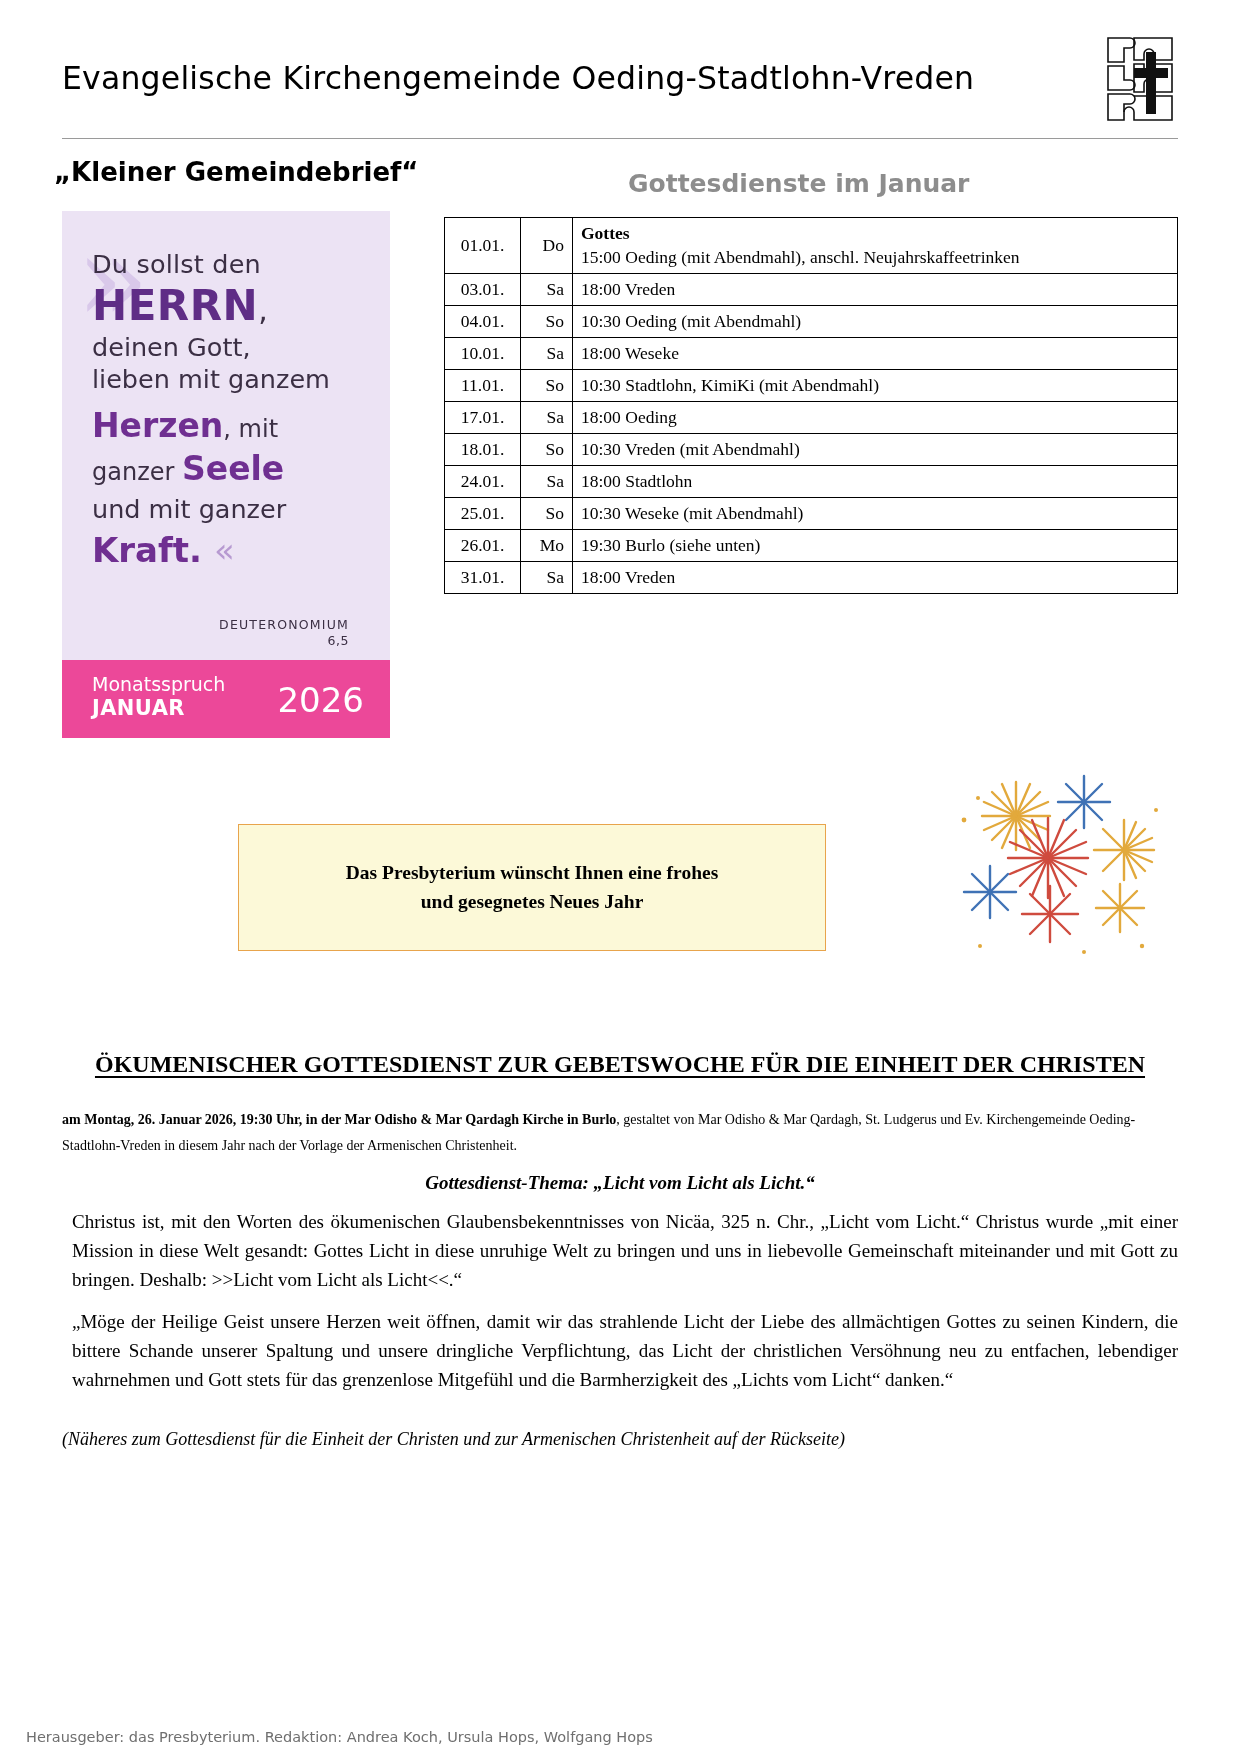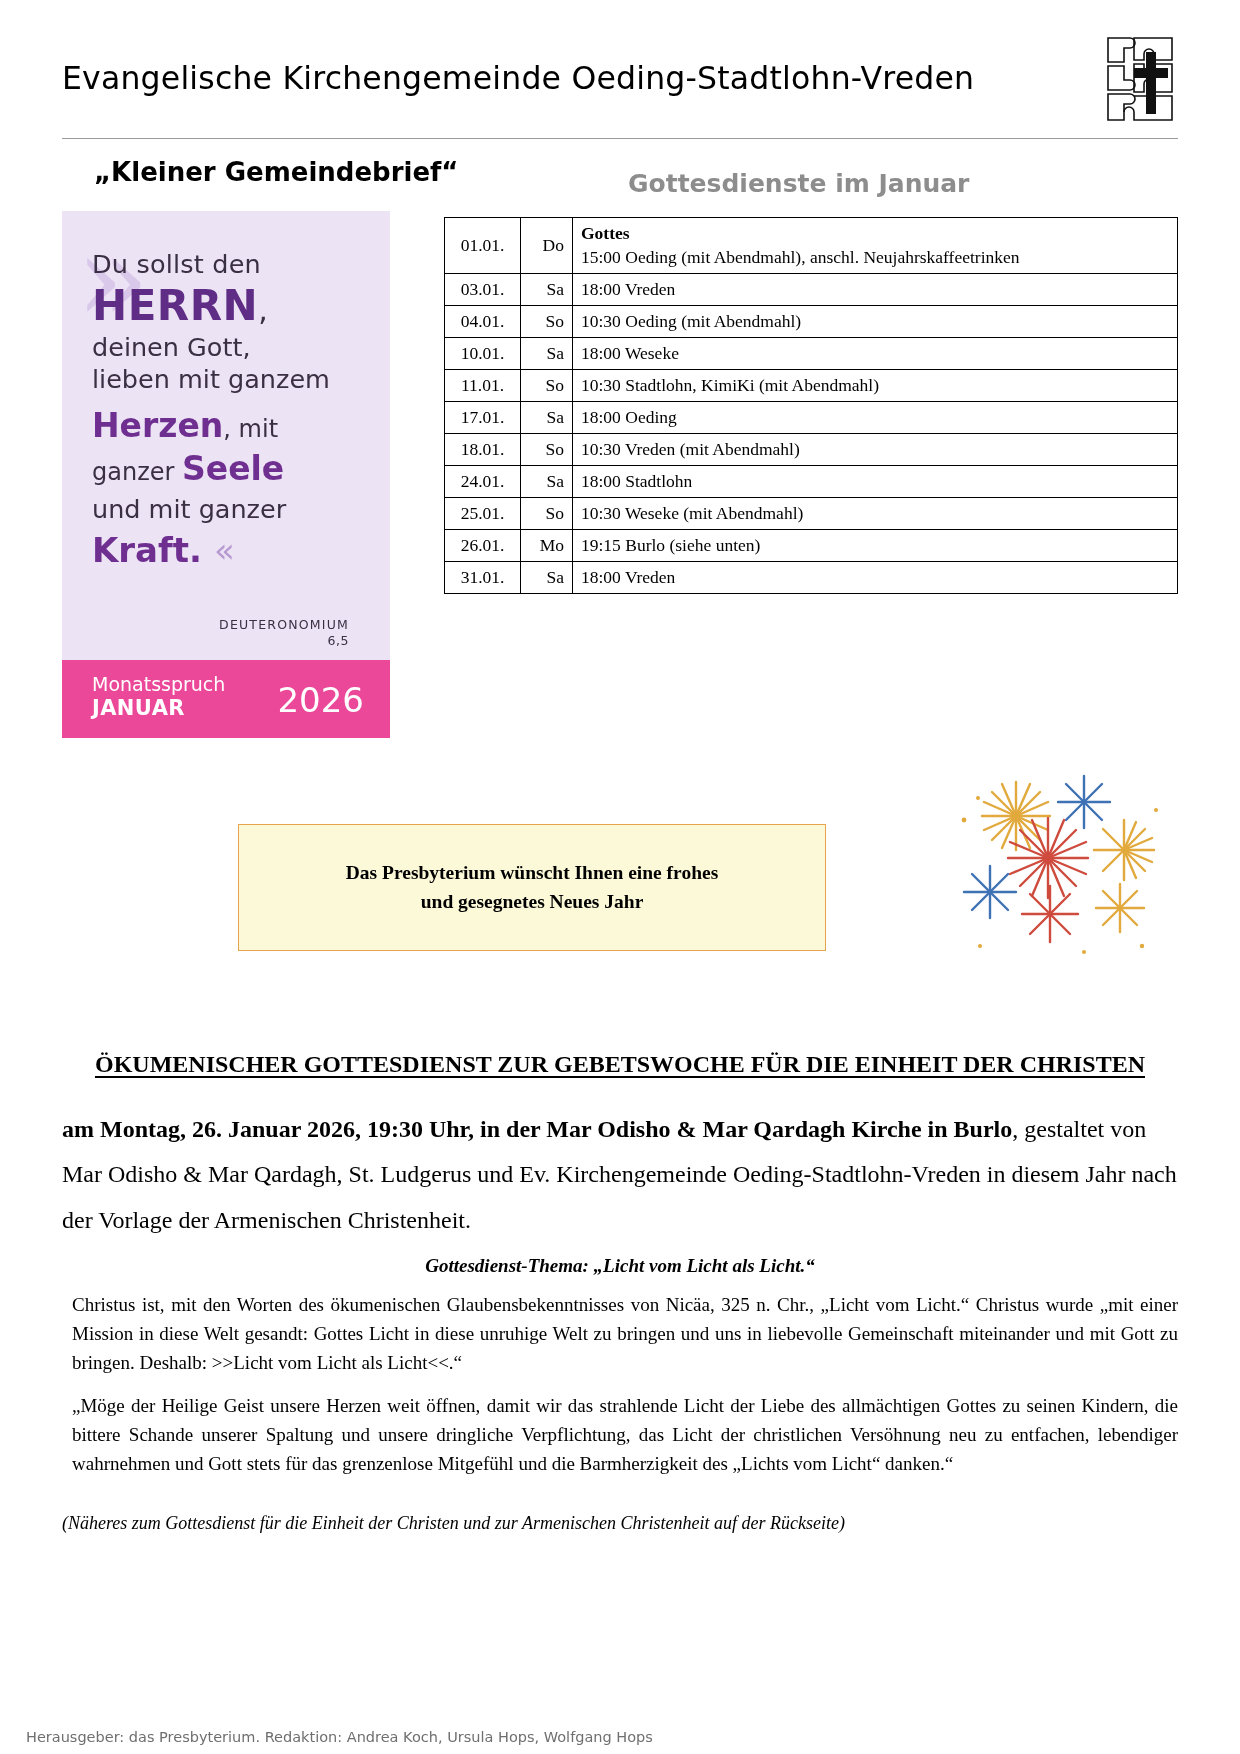--- a/index.html
+++ b/index.html
@@ -56,21 +56,20 @@
     height: 54px;
   }
   .doc-title {
     font-family: "DejaVu Sans", sans-serif;
     font-weight: 700;
     font-size: 26px;
     color: #000;
     position: absolute;
     left: -8px;
     top: 0;
-    margin-left: 40px;
   }
   .services-heading {
     font-family: "DejaVu Sans", sans-serif;
     font-weight: 700;
     font-size: 25px;
     color: #8d8d8d;
     position: absolute;
     left: 566px;
     top: 12px;
     white-space: nowrap;
@@ -193,21 +192,21 @@
   .art-title {
     text-align: center;
     font-weight: 700;
     font-size: 24px;
     line-height: 1.35;
     text-decoration: underline;
     text-underline-offset: 4px;
     margin-bottom: 26px;
   }
   .art-lead {
-    font-size: 24px;
+    font-size: 14px;
     line-height: 1.9;
     margin: 0 0 2px 0;
   }
   .art-lead b { font-weight: 700; }
   .art-theme {
     text-align: center;
     font-weight: 700;
     font-style: italic;
     font-size: 19px;
     margin: 12px 0 14px 0;
@@ -339,21 +338,21 @@
               <td class="c-txt">18:00 Stadtlohn</td>
             </tr>
             <tr>
               <td class="c-date">25.01.</td>
               <td class="c-day">So</td>
               <td class="c-txt">10:30 Weseke (mit Abendmahl)</td>
             </tr>
             <tr>
               <td class="c-date">26.01.</td>
               <td class="c-day">Mo</td>
-              <td class="c-txt">19:15 Burlo (siehe unten)</td>
+              <td class="c-txt">19:30 Burlo (siehe unten)</td>
             </tr>
             <tr>
               <td class="c-date">31.01.</td>
               <td class="c-day">Sa</td>
               <td class="c-txt">18:00 Vreden</td>
             </tr>
           </tbody>
         </table>
       </div>
     </div>

